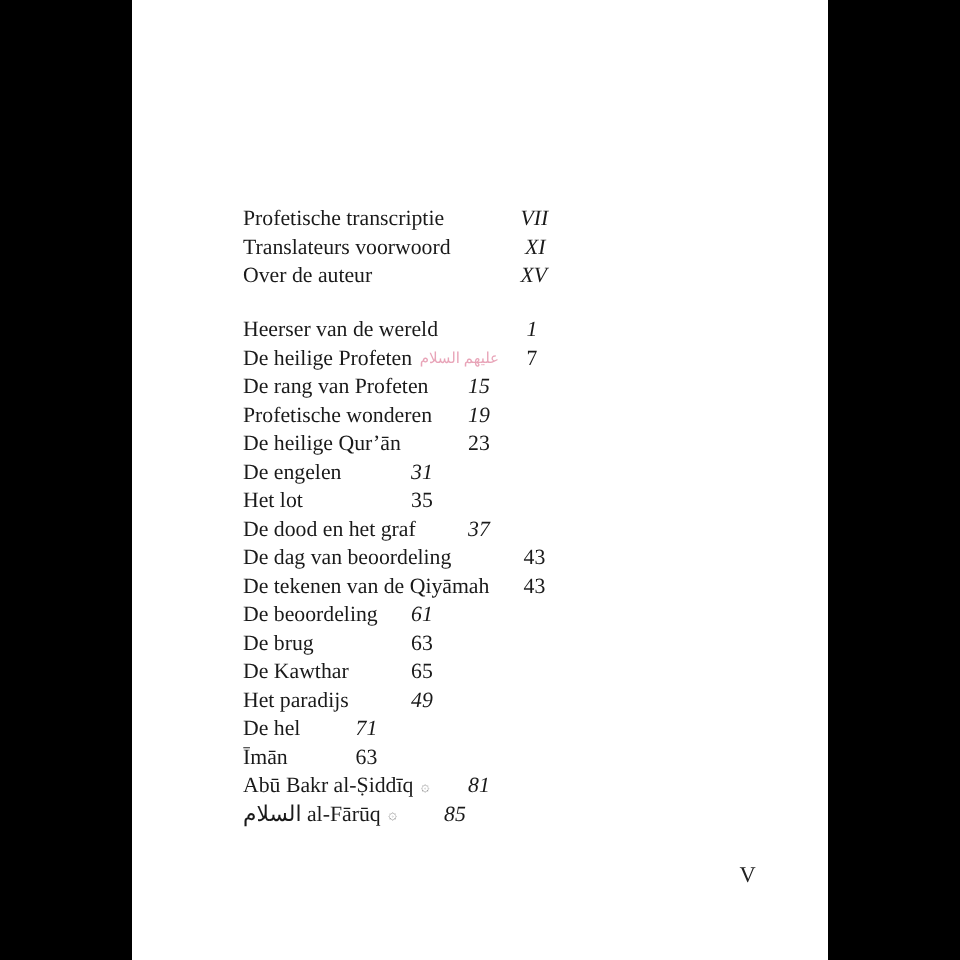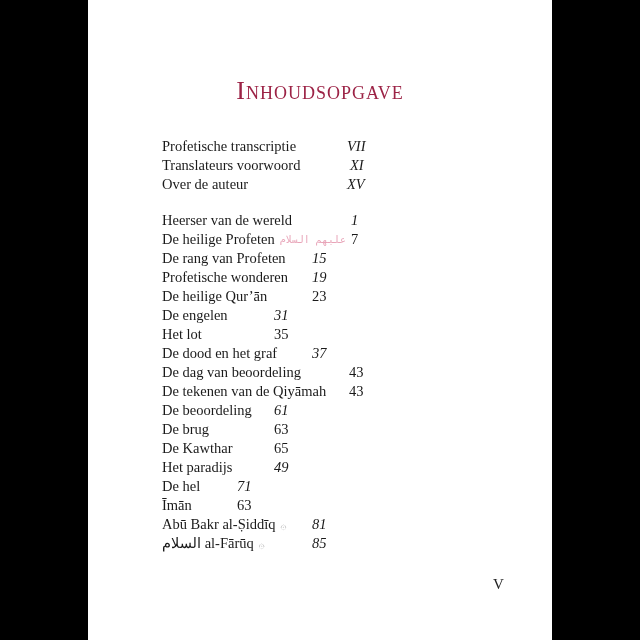--- a/index.html
+++ b/index.html
@@ -4,29 +4,28 @@
 <style>
   html, body { margin:0; padding:0; }
   body { width:640px; height:640px; background:#000; position:relative; overflow:hidden; font-family:"DejaVu Serif","Liberation Serif",serif; }
   .page { position:absolute; left:88px; top:0; width:464px; height:640px; background:#fff; }
   .title { position:absolute; left:0; width:100%; top:76px; text-align:center; color:#9c2346; font-family:"Liberation Serif",serif; font-size:26px; letter-spacing:1px; font-variant:small-caps; }
   .row { position:absolute; left:74px; height:19px; font-family:"Liberation Serif",serif; font-size:14.5px; color:#1a1a1a; white-space:nowrap; line-height:19px; }
   .row .label { position:absolute; left:0; top:0; }
   .row .num { position:absolute; top:0; font-style:italic; }
   .row .num.up { font-style:normal; }
   .honor { display:inline-block; margin-left:5px; font-size:10px; vertical-align:middle; }
-  .honor.pink { color:#e8a4b8;font-family:Liberation Mono, monospace; }
+  .honor.pink { color:#e8a4b8; }
   .honor.grey { color:#999; }
   .folio { position:absolute; left:405px; top:576px; font-family:"Liberation Serif",serif; font-size:15px; color:#222; }
 </style>
 </head>
 <body>
 
 <div class="page">
-  <div class="title">Inhoudsopgave</div>
 
   <div class="row" style="top:137px">
     <span class="label">Profetische transcriptie</span>
     <span class="num" style="left:185px">VII</span>
   </div>
   <div class="row" style="top:156px">
     <span class="label">Translateurs voorwoord</span>
     <span class="num" style="left:188px">XI</span>
   </div>
   <div class="row" style="top:175px">
@@ -97,17 +96,17 @@
   <div class="row" style="top:496px">
     <span class="label">Īmān</span>
     <span class="num up" style="left:75px">63</span>
   </div>
   <div class="row" style="top:515px">
     <span class="label"><span>Abū Bakr al-Ṣiddīq</span><span class="honor grey">۞</span></span>
     <span class="num" style="left:150px">81</span>
   </div>
   <div class="row" style="top:534px">
     <span class="label"><span>السلام al-Fārūq</span><span class="honor grey">۞</span></span>
-    <span class="num" style="left:150px">85</span>
+    <span class="num" style="left:134px">85</span>
   </div>
 
   <div class="folio">V</div>
 </div>
 
 </body></html>

